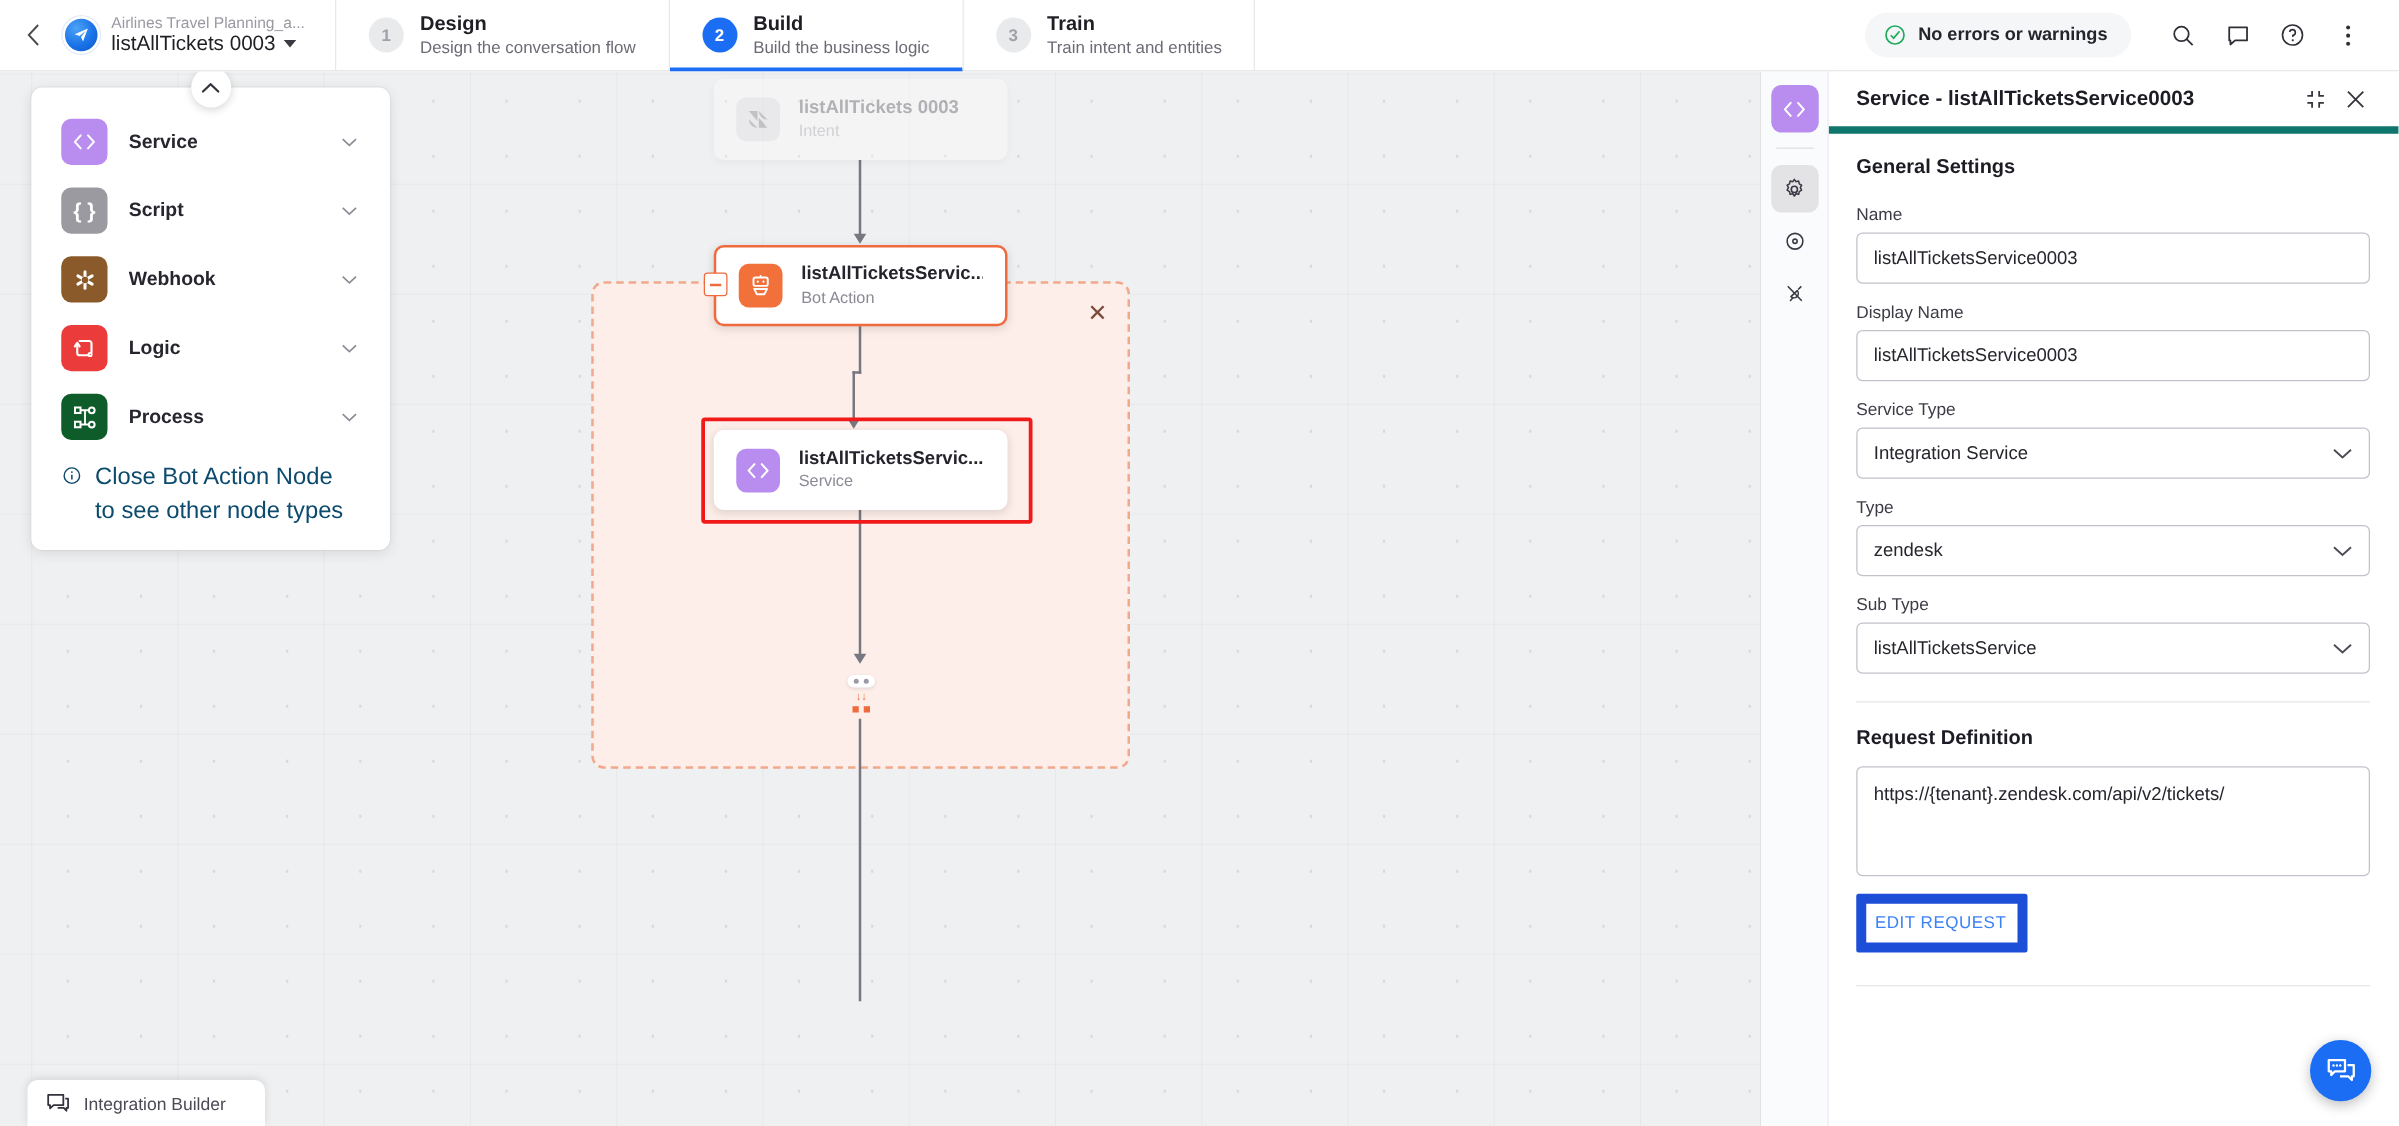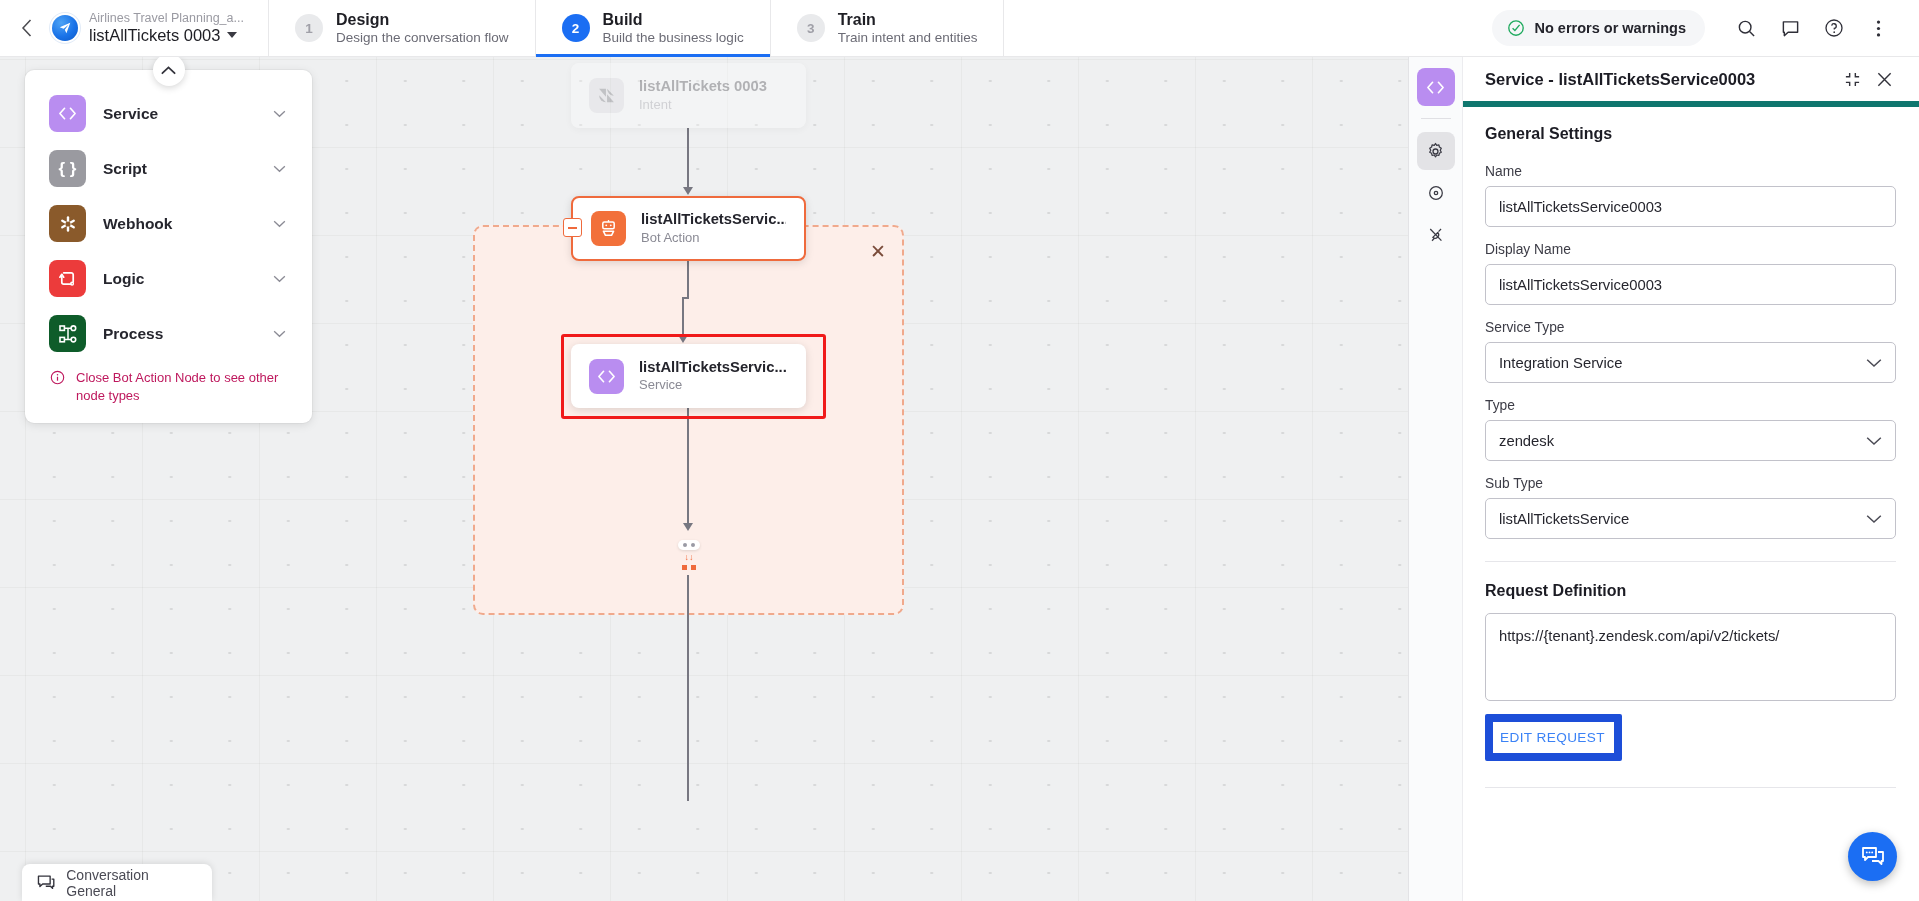--- a/index.html
+++ b/index.html
@@ -105,22 +105,22 @@
     cursor: pointer;
   }
   .pal-ic {
     width: 37px; height: 37px; border-radius: 8px; flex: none;
     display: flex; align-items: center; justify-content: center;
     color: #ffffff; font-weight: bold;
   }
   .pal-label { font-size: 15.5px; font-weight: bold; color: #26262e; flex: 1; }
   .pal-chev { color: #8b8b95; display: flex; align-items: center; }
   .pal-note {
-    display: flex; gap: 11px; padding: 8px 28px 0 25px; color: #be185d;
-    font-size: 13px; line-height: 1.4;
+    display: flex; gap: 11px; padding: 8px 28px 0 25px; color: #0c4a6e;
+    font-size: 19px; line-height: 1.4;
   }
   .pal-note-ic { flex: none; margin-top: 1px; }
 
   
   .node {
     position: absolute; background: #ffffff; border-radius: 8px;
     display: flex; align-items: center; gap: 15px; padding: 0 18px;
     box-shadow: 0 2px 8px rgba(0,0,0,0.13);
     cursor: pointer;
   }
@@ -523,21 +523,21 @@
       </div>
     </div>
 
     <div class="hl-box"></div>
 
     <div class="convbuilder">
       <svg width="19" height="18" viewBox="0 0 20 19">
         <path d="M1.6 2 H14.4 V10.6 H6.2 L3.2 13.4 V10.6 H1.6 Z" fill="none" stroke="#33333c" stroke-width="1.5" stroke-linejoin="round"></path>
         <path d="M16 5.2 H18.4 V13 H17 V15.4 L14.8 13 H9.6" fill="none" stroke="#33333c" stroke-width="1.5" stroke-linejoin="round"></path>
       </svg>
-      <span>Conversation General</span>
+      <span>Integration Builder</span>
     </div>
   </div>
 
   <div class="rpanel">
     <div class="rail">
       <div class="rail-btn purple">
         <svg width="19" height="15" viewBox="0 0 22 16">
           <path d="M7.6 2 L2.2 8 L7.6 14 M14.4 2 L19.8 8 L14.4 14" fill="none" stroke="#fff" stroke-width="1.9" stroke-linecap="round" stroke-linejoin="round"></path>
         </svg>
       </div>

